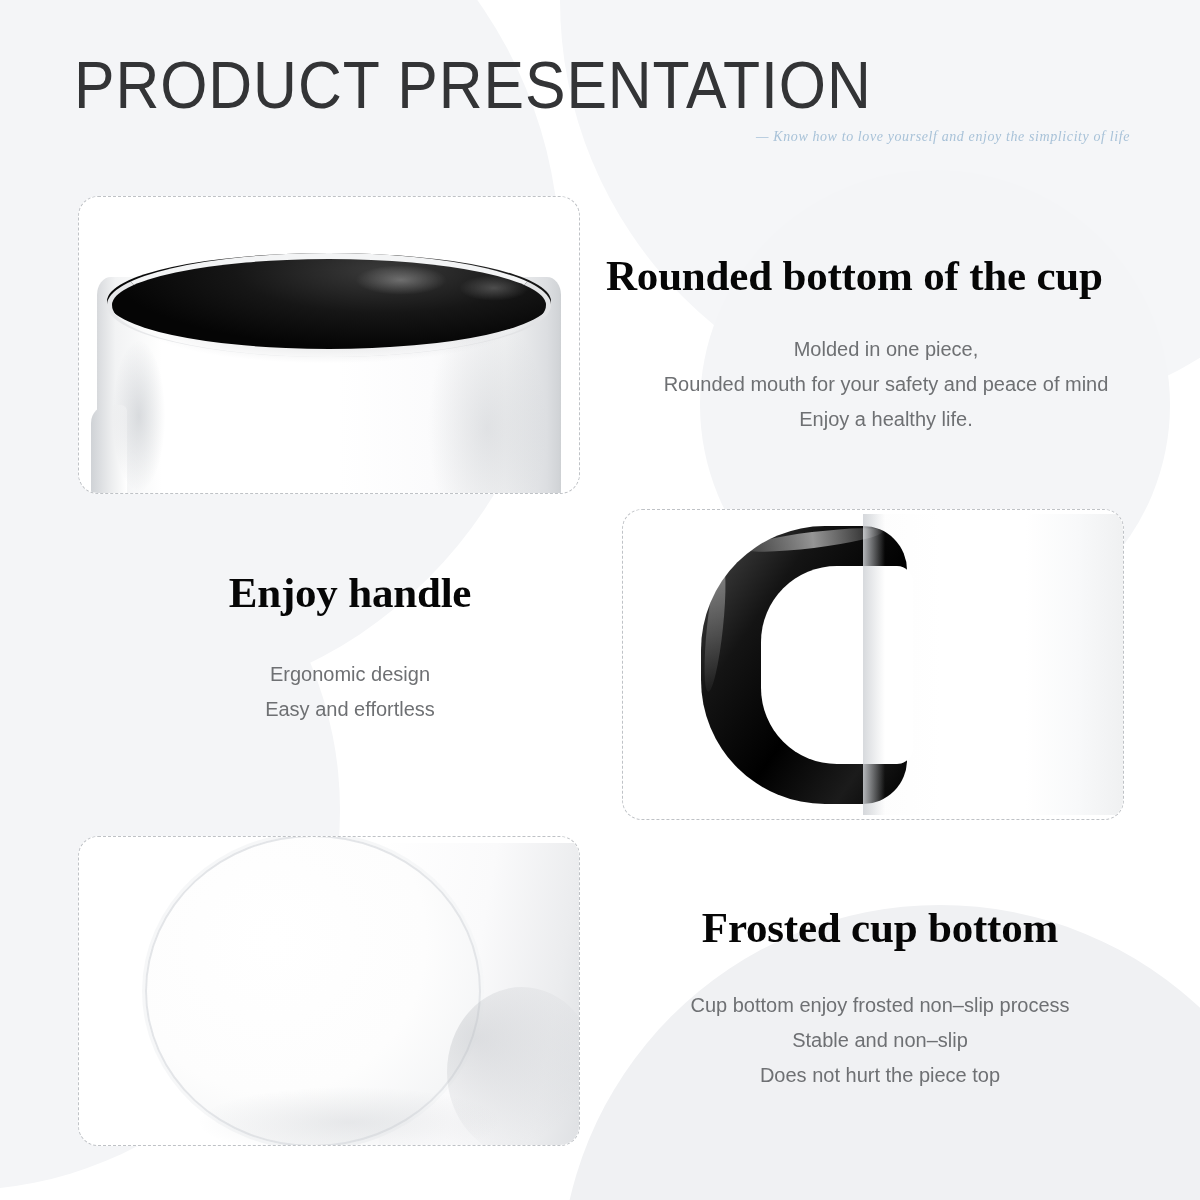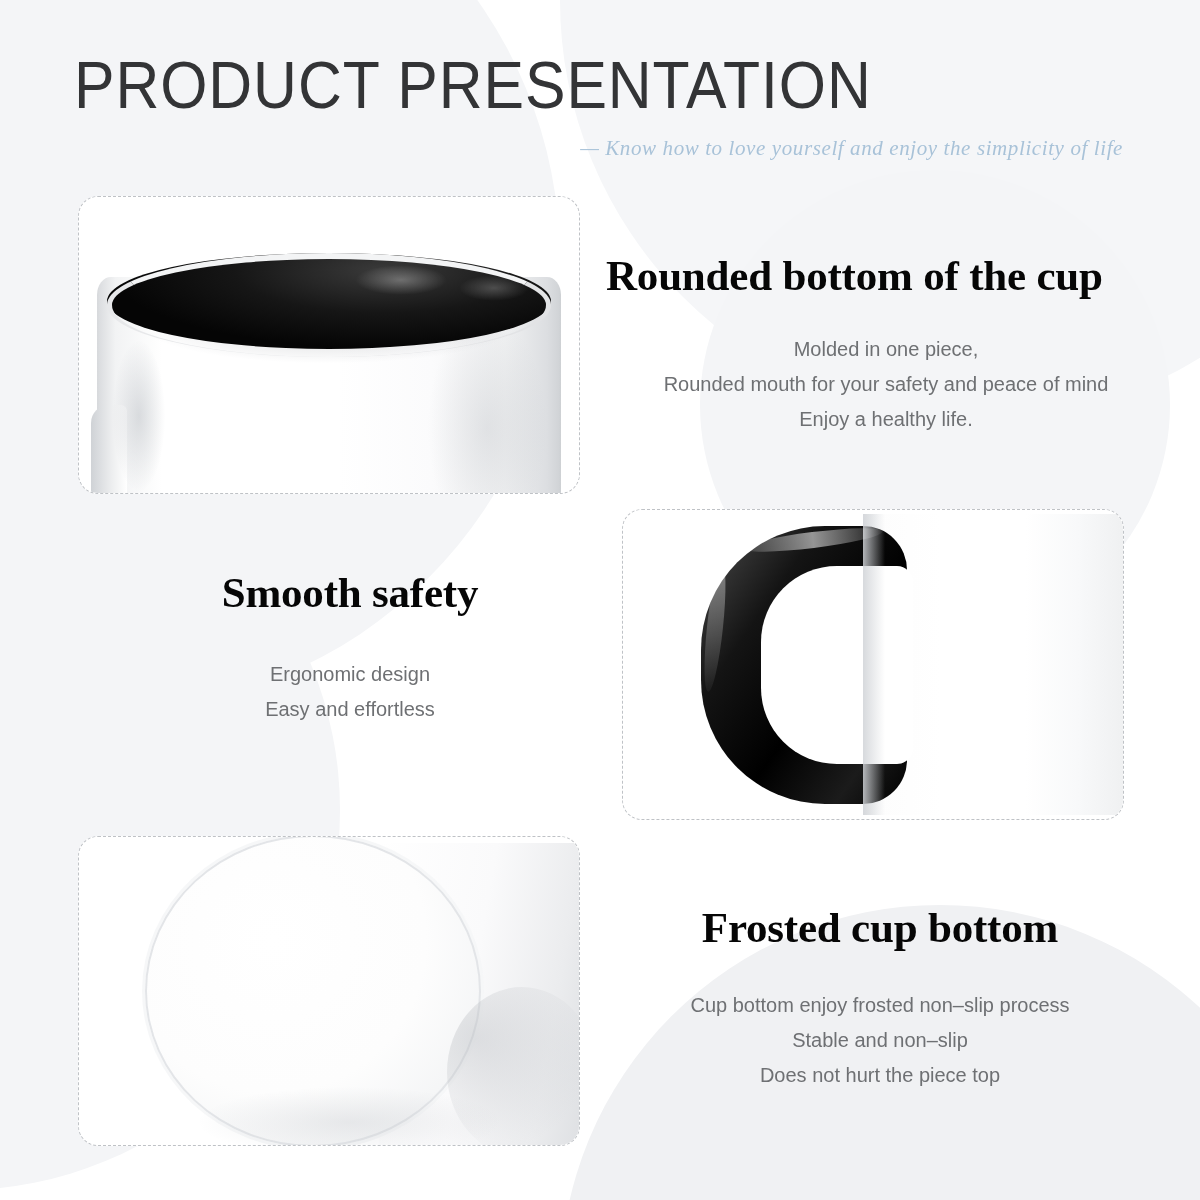--- a/index.html
+++ b/index.html
@@ -89,24 +89,24 @@
     color: #333436;
     line-height: 1;
     transform: scaleX(0.92);
     transform-origin: left center;
     white-space: nowrap;
   }
   .page-subtitle {
     position: absolute;
     right: 70px;
     top: 129px;
-    margin: 7px;
+    margin: 0;
     font-family: "Liberation Serif", serif;
     font-style: italic;
-    font-size: 21px;
+    font-size: 14px;
     letter-spacing: 0.6px;
     color: #a8c2d8;
     white-space: nowrap;
   }
 
   
   .feature { position: absolute; z-index: 4; }
 
   .photo-card {
     position: absolute;
@@ -440,21 +440,21 @@
         <div class="handle-ring"></div>
         <div class="handle-hole"></div>
         <div class="handle-wall-edge"></div>
         <div class="handle-gloss-top"></div>
         <div class="handle-gloss-left"></div>
       </div>
     </div>
   </div>
 
   <div class="feature caption cap-handle">
-    <h2 class="caption-title">Smooth safety</h2>
+    <h2 class="caption-title">Enjoy handle</h2>
     <ul class="caption-lines">
       <li>Ergonomic design</li>
       <li>Easy and effortless</li>
     </ul>
   </div>
 
   <div class="photo-card card-bottom">
     <div class="photo-inner">
       <div class="bottom-wrap">
         <div class="bottom-side"></div>

